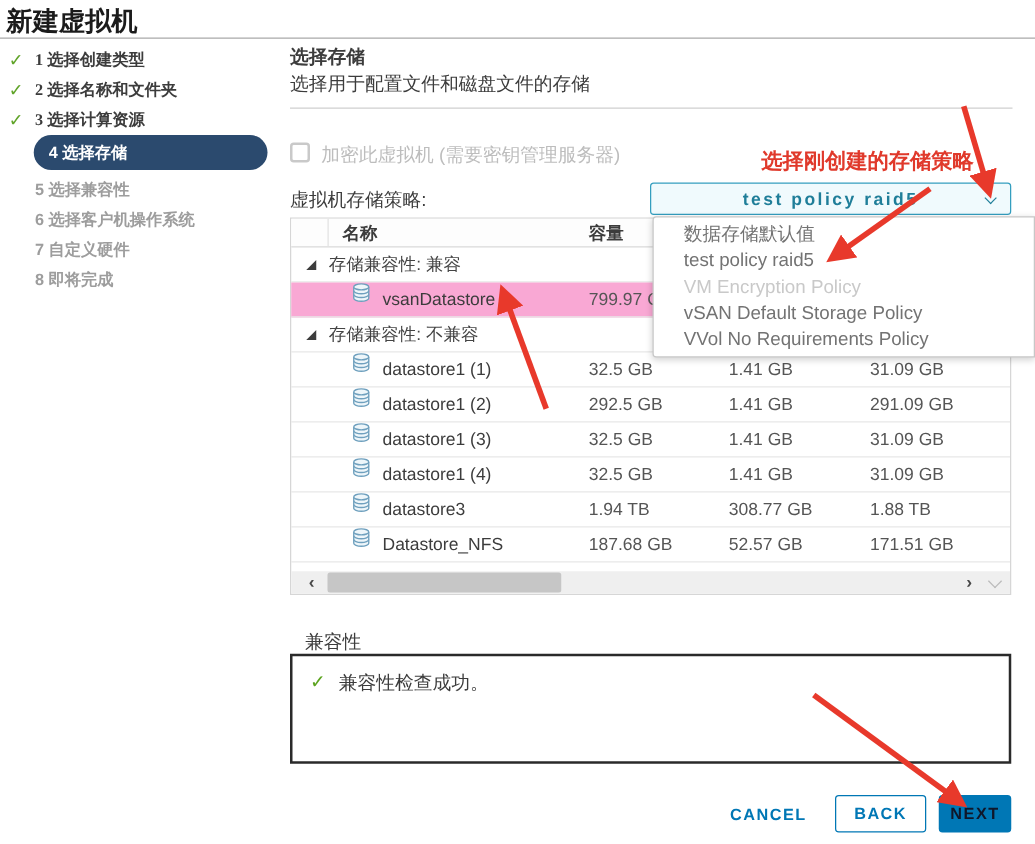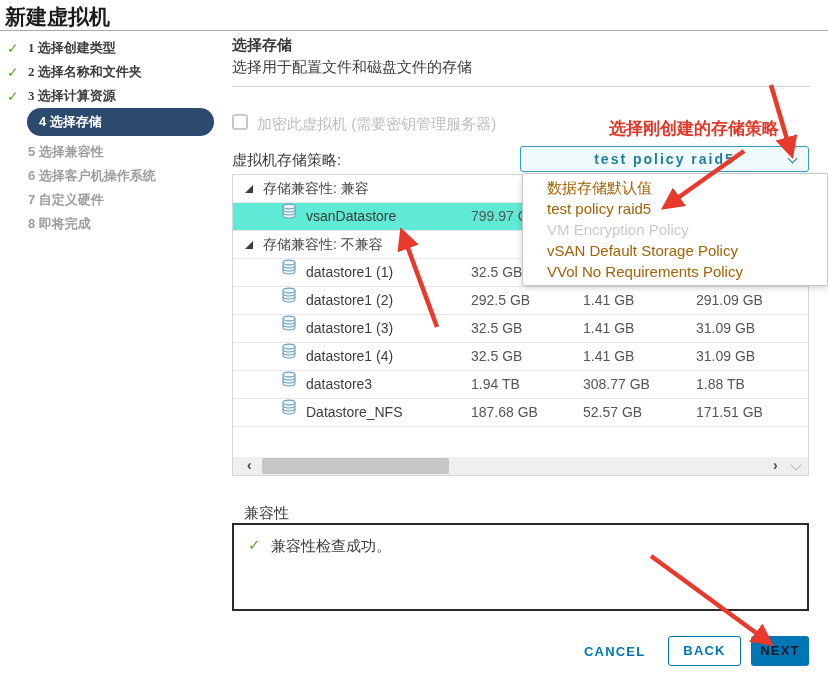--- a/index.html
+++ b/index.html
@@ -53,21 +53,21 @@
   
   .dtable { left:232px; top:174px; width:577px; height:302px;
             border:1px solid #d6d6d6; background:#fff; }
   .thead { display:flex; height:23px; line-height:22px; border-bottom:1px solid #d9d9d9;
            font-weight:bold; font-size:14px; background:#fdfdfd; }
   .h-sel { width:30px; border-right:1px solid #e2e2e2; }
   .h-name { width:199px; padding-left:11px; cursor:pointer; }
   .h-cap { flex:1; padding-left:9px; cursor:pointer; }
   .trow { display:flex; height:28px; line-height:27px; border-bottom:1px solid #e7e7e7;
           font-size:14px; cursor:pointer; }
-  .trow.selected { background:#5eead4; }
+  .trow.selected { background:#f9a8d4; }
   .g-tri { width:0; height:0; border-bottom:8px solid #3c3c3c; border-left:8px solid transparent;
            margin:10px 10px 0 12px; }
   .g-label { color:#444; }
   .c1 { width:238px; display:flex; align-items:flex-start; }
   .c1.data { padding-left:48px; }
   .c1 .ds-icon { width:16px; height:16px; margin-right:9px; flex:0 0 auto; }
   .c2 { width:112px; } .c3 { width:113px; } .c4 { flex:1; }
   .c2,.c3,.c4 { color:#555; }
 
   
@@ -79,21 +79,21 @@
               background:#c6c6c6; border-radius:2px; cursor:pointer; }
   .vs-down { position:absolute; left:559px; top:4px; width:8px; height:8px;
              border-right:1.8px solid #bbb; border-bottom:1.8px solid #bbb;
              transform:rotate(45deg); cursor:pointer; }
 
   
   .policy-menu { left:522px; top:173px; width:306px; background:#fff;
                  border:1px solid #c7c7c7; border-radius:3px 0 0 3px;
                  box-shadow:0 2px 6px rgba(0,0,0,.18); z-index:10; padding:3px 0; }
   .menu-item { height:21px; line-height:21px; padding-left:24px; font-size:15px;
-               color:#a16207; cursor:pointer; white-space:nowrap; }
+               color:#737373; cursor:pointer; white-space:nowrap; }
   .menu-item.disabled { color:#c9c9c9; cursor:default; }
 
   
   .compat-label { left:244px; top:504px; font-size:15px; }
   .compat-box { left:232px; top:523px; width:577px; height:88px;
                 border:2px solid #2a2a2a; background:#fff; }
   .compat-check { position:absolute; left:14px; top:11px; color:#5ca41f;
                   font-size:15px; font-weight:bold; }
   .compat-msg { position:absolute; left:37px; top:12px; font-size:15px; }
 
@@ -154,20 +154,25 @@
 
 <div class="abs red-note">选择刚创建的存储策略</div>
 
 <div class="abs policy-label">虚拟机存储策略:</div>
 <div class="abs policy-select">
   <span class="val">test policy raid5</span>
   <span class="sel-chevron"></span>
 </div>
 
 <div class="abs dtable">
+  <div class="thead">
+    <div class="h-sel"></div>
+    <div class="h-name">名称</div>
+    <div class="h-cap">容量</div>
+  </div>
 
   <div class="trow">
     <div class="c1">
         <span class="g-tri"></span>
       <span class="g-label">存储兼容性: 兼容</span>
       </div>
     <div class="c2"></div>
       <div class="c3"></div>
       <div class="c4"></div>
   </div>

